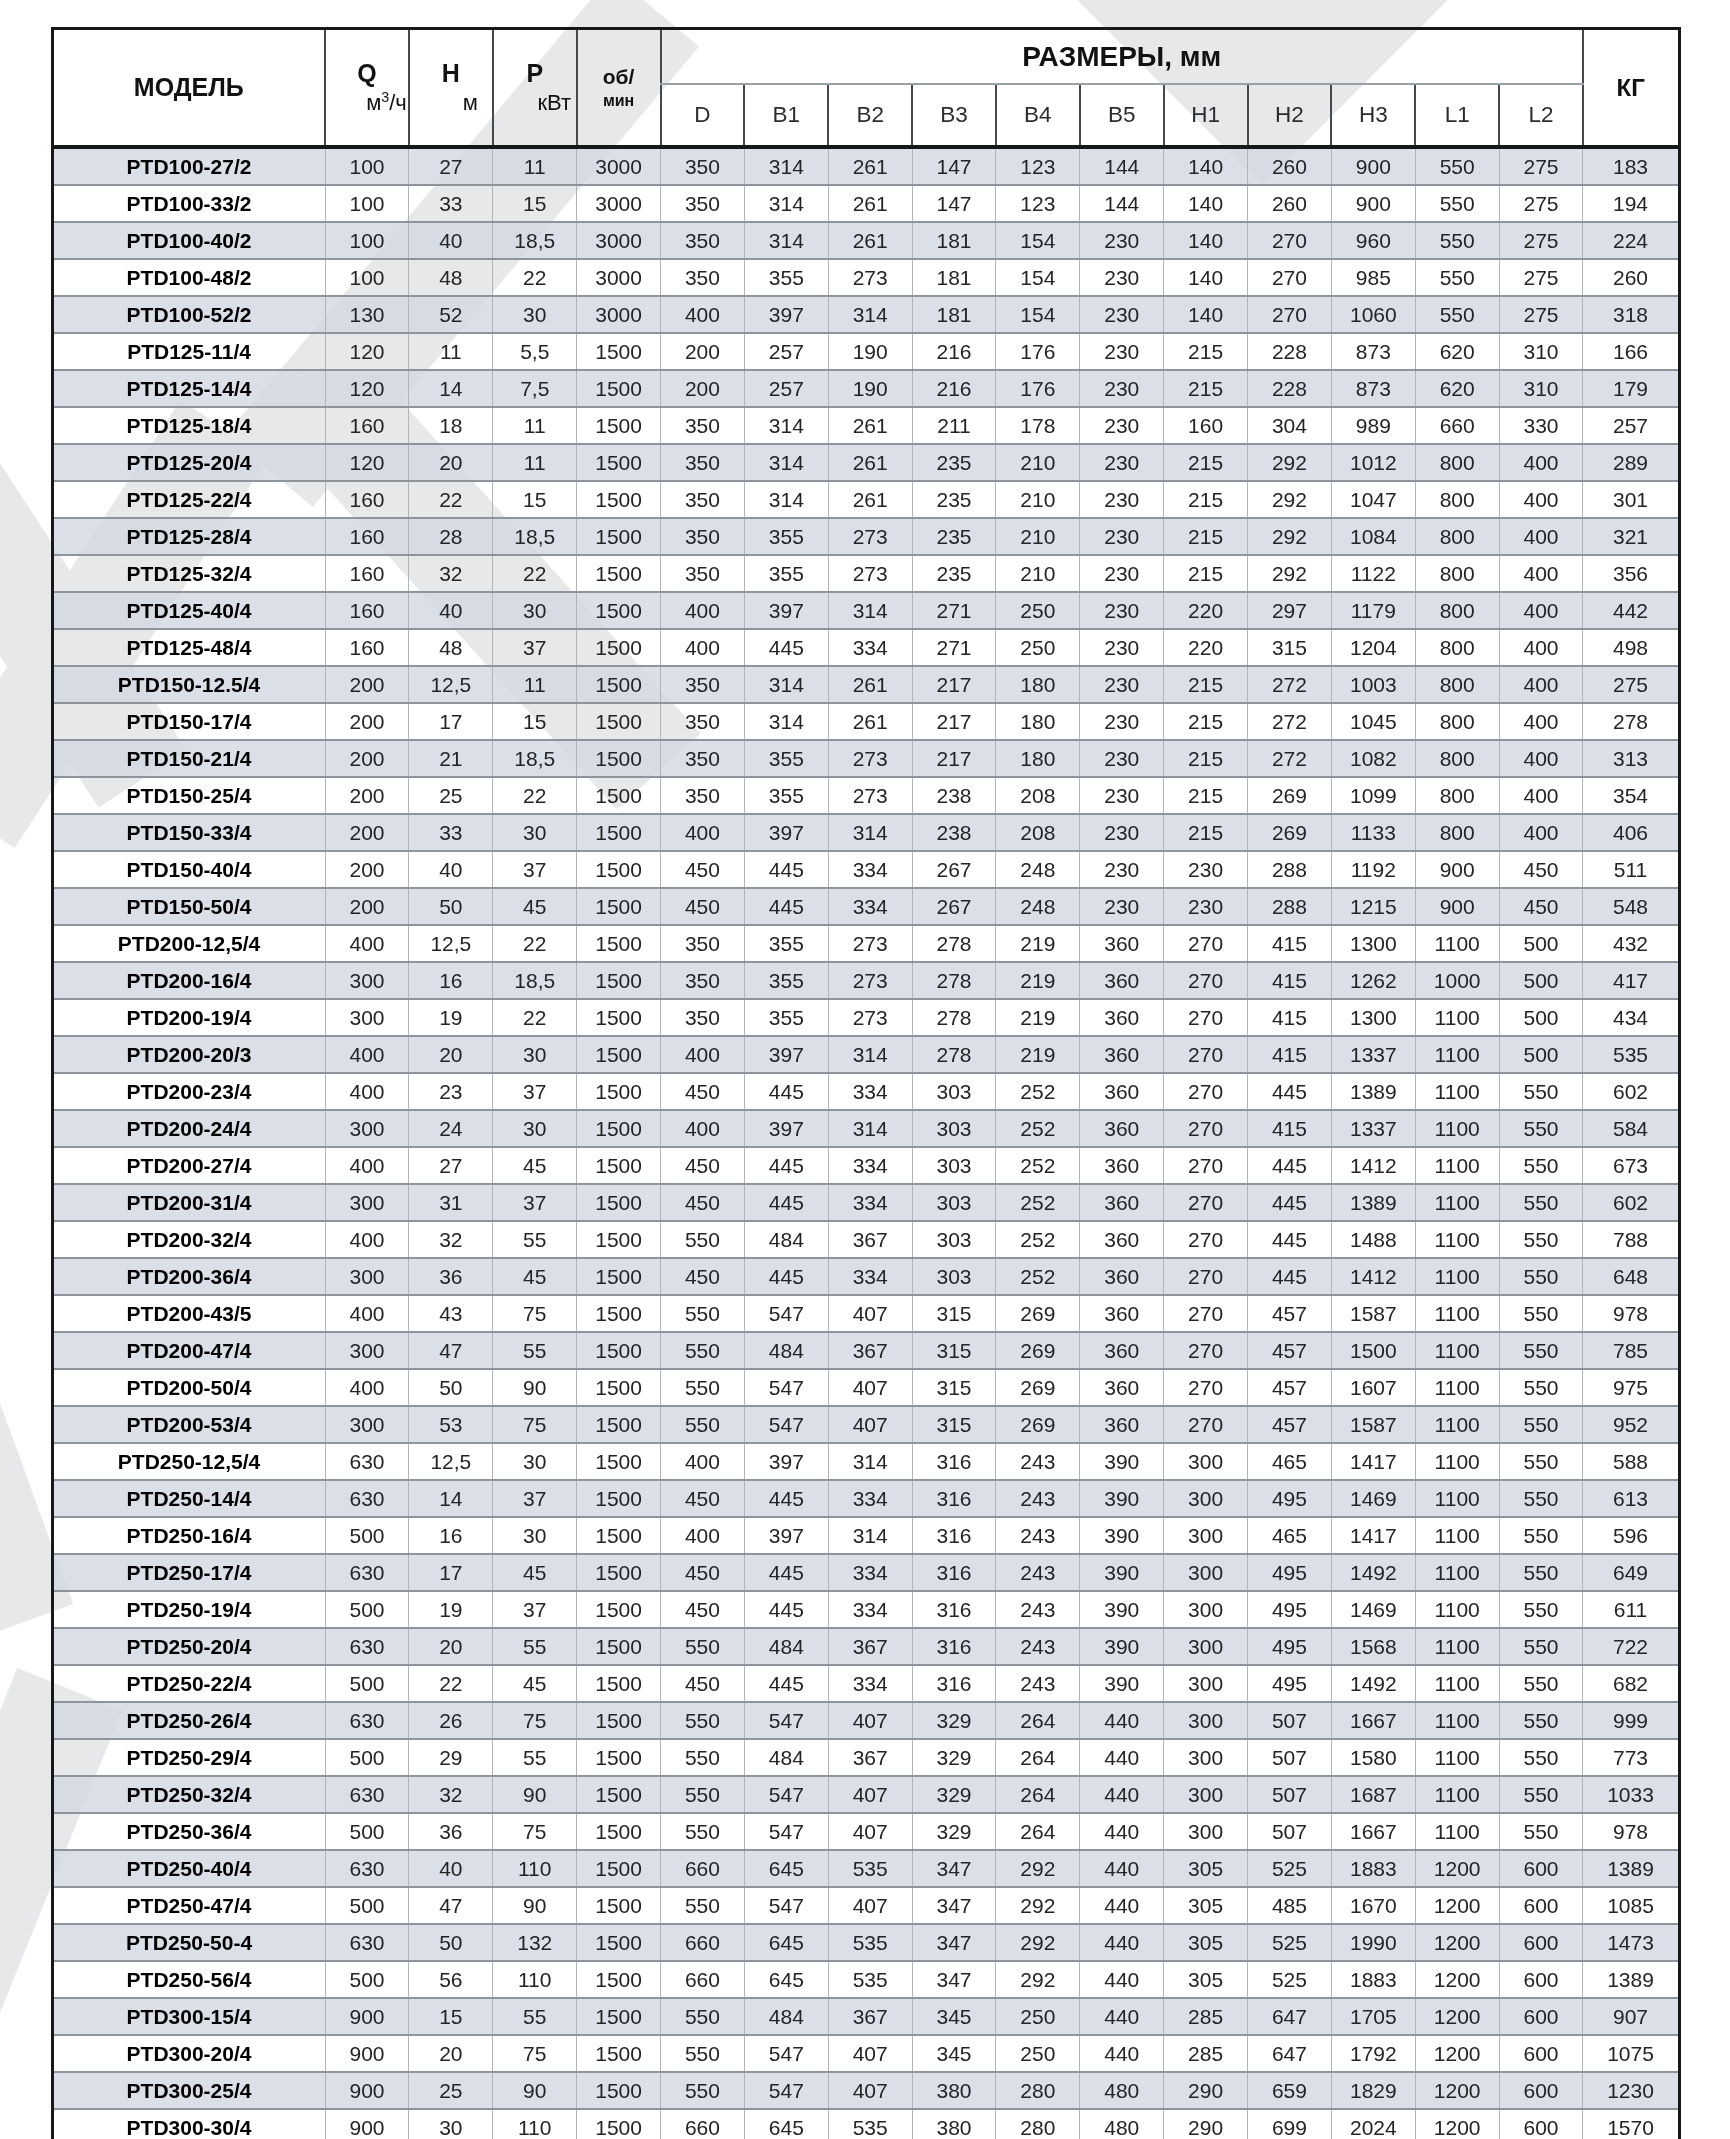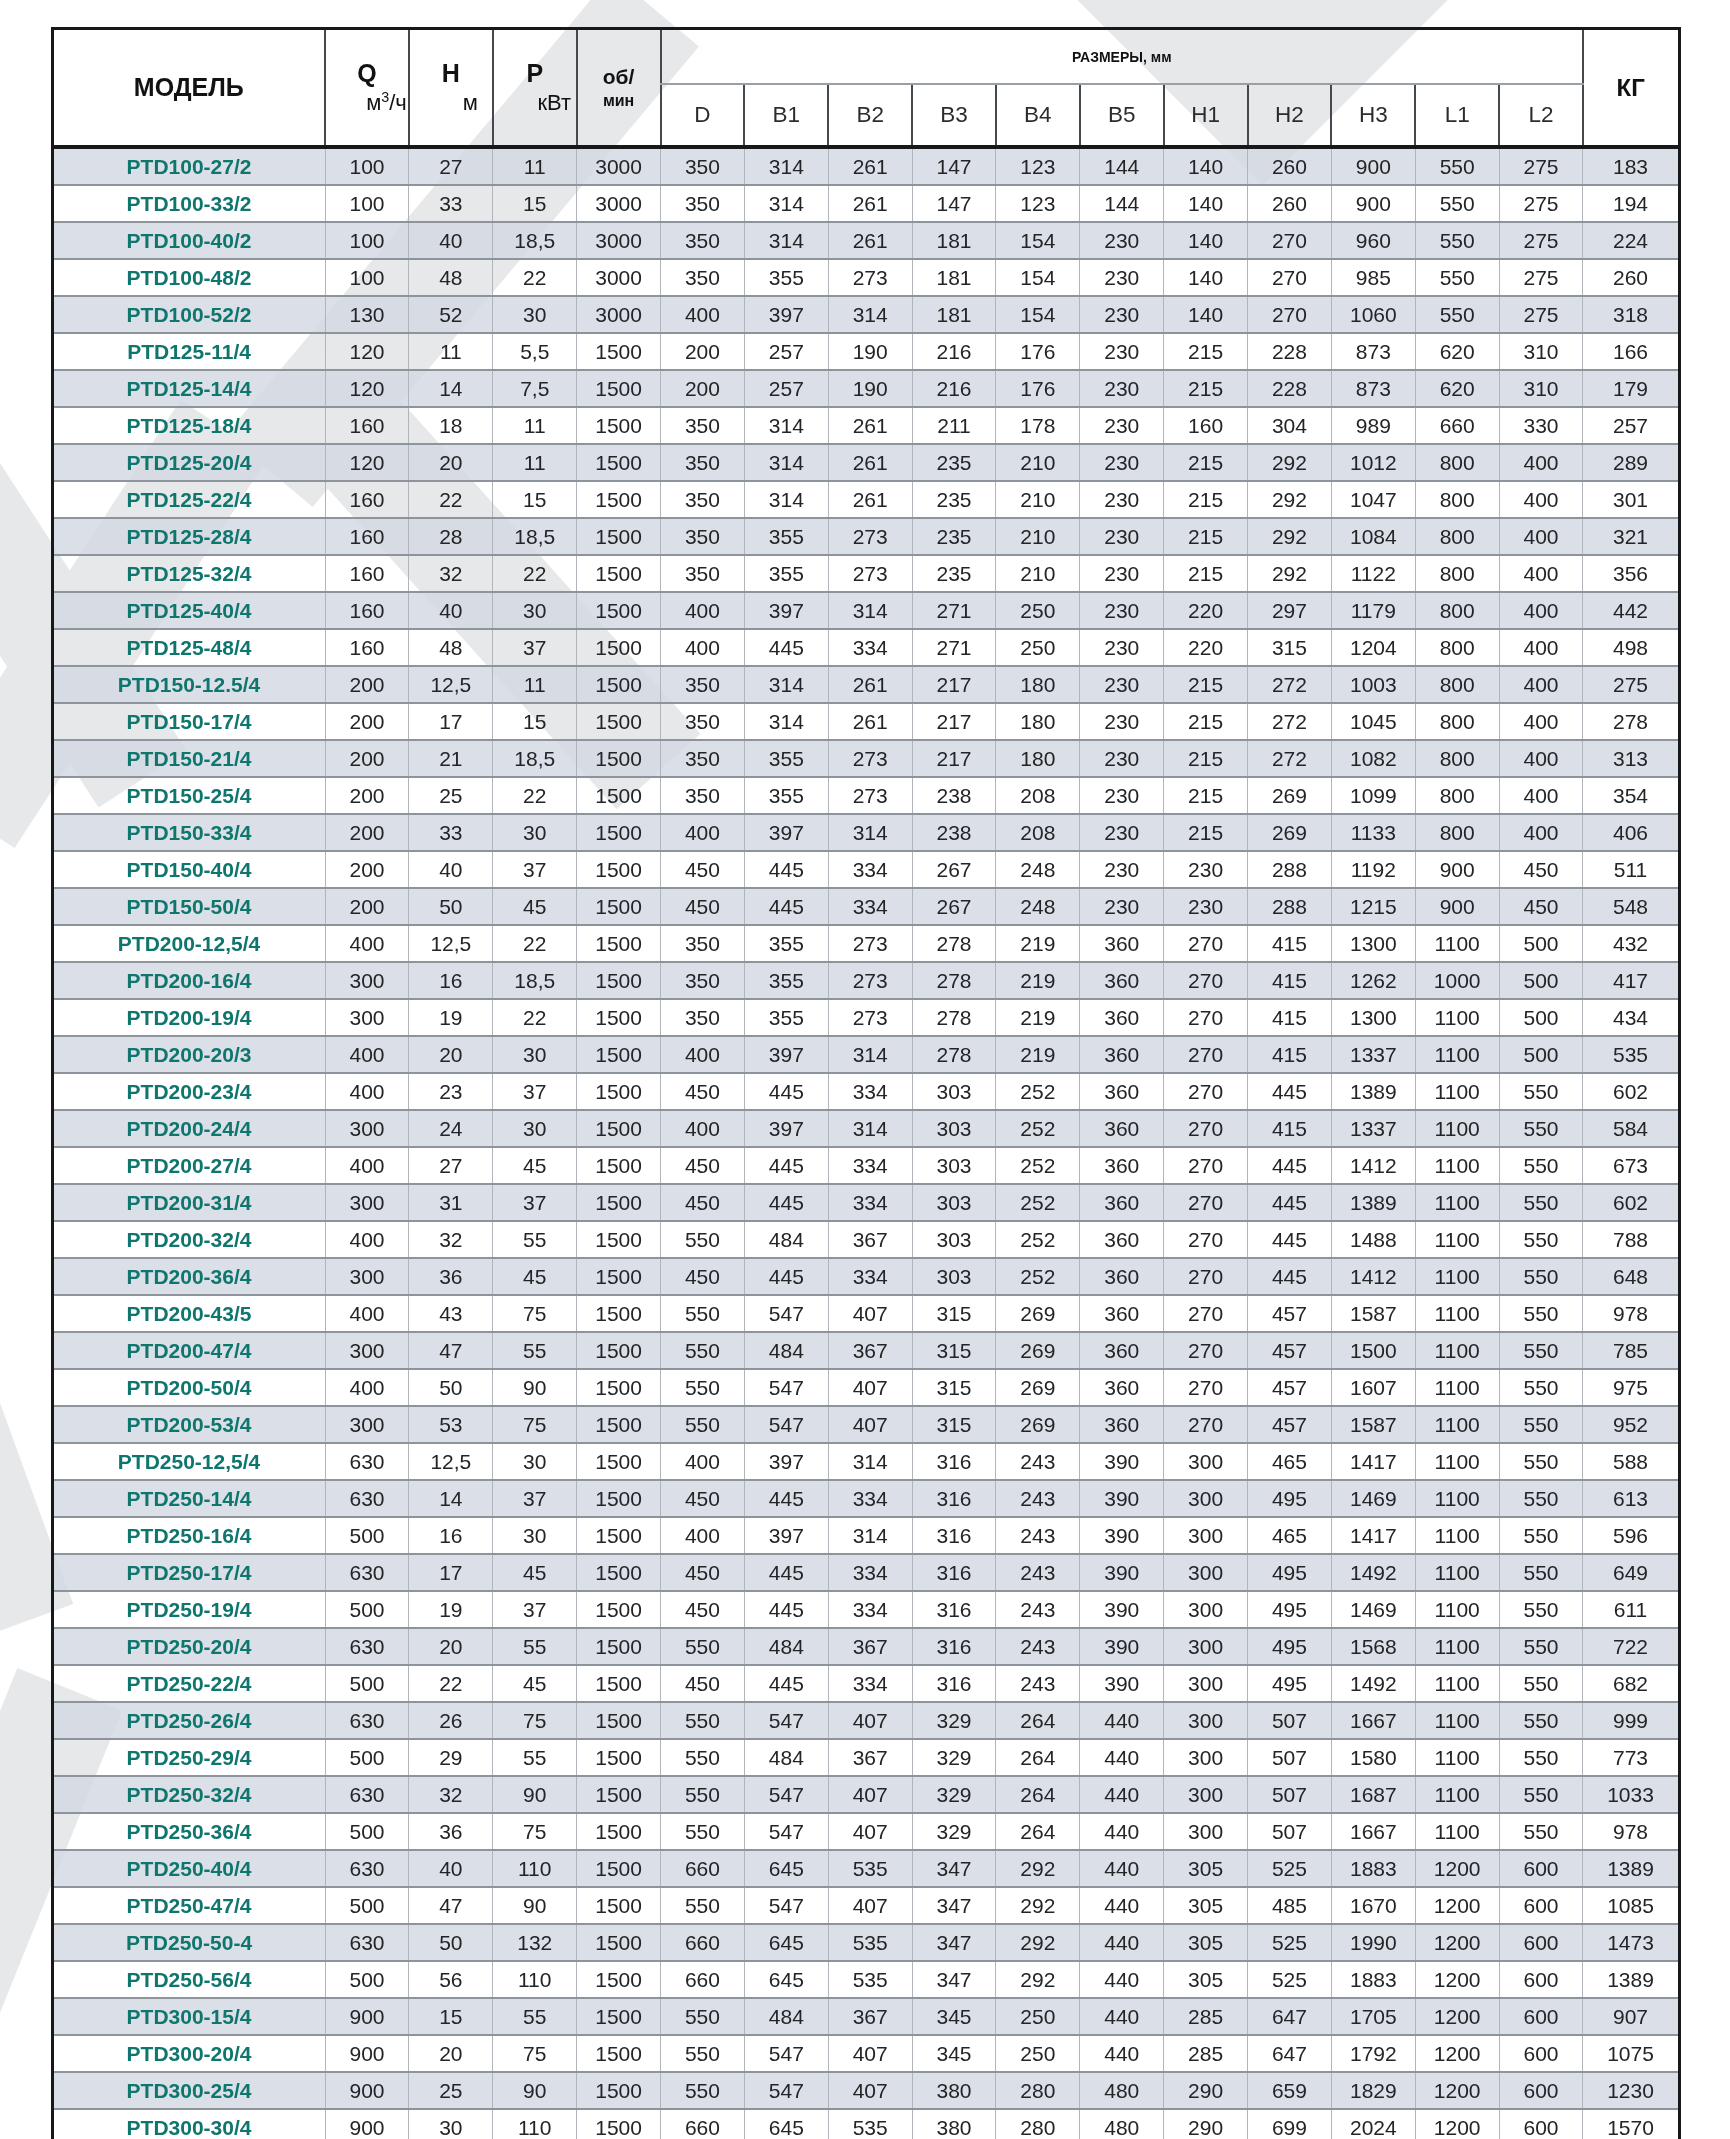--- a/index.html
+++ b/index.html
@@ -46,21 +46,21 @@
     text-align: center;
     vertical-align: middle;
     font-weight: 700;
     padding: 0;
   }
   thead { border-top: 3.8px solid #17181a; border-bottom: 4.5px solid #17181a; }
   .spec-table { border-left: 3px solid #17181a; border-right: 3px solid #17181a; border-bottom: 2.3px solid #9aa0a7; }
 
   th.h-main { border-left: 2.3px solid #45494e; height: 113px; }
   th.h-model { border-left: none; font-size: 25px; }
-  th.h-sizes { border-left: 2.3px solid #45494e; border-bottom: 2.3px solid #9aa0a7; height: 53px; font-size: 14px; border-radius: 24px; }
+  th.h-sizes { border-left: 2.3px solid #45494e; border-bottom: 2.3px solid #9aa0a7; height: 53px; font-size: 28px; border-radius: 24px; }
   th.h-sub  { border-left: 2.3px solid #45494e; height: 60px; font-weight: 400; font-size: 22.5px; color: #2a2d30; }
   th.h-sub:first-of-type { border-left: 2.3px solid #45494e; }
   .h-top { display: block; font-size: 25px; font-weight: 700; line-height: 1.25; }
   .h-unit { display: block; font-size: 22px; font-weight: 400; line-height: 1.25; margin-left: 39px; }
   .h-unit-bold { display: block; font-size: 16px; font-weight: 700; line-height: 1.25; }
   .h-unit sup { font-size: 14.3px; }
   th.h-kg { font-size: 24px; margin-left: 14px; }
 
   
   tbody td {
@@ -73,21 +73,21 @@
     padding: 0;
     white-space: nowrap;
   }
   tbody td:first-child { border-left: none; }
   tbody tr { border-top: 2.3px solid #8d949c; }
   tbody tr:first-child { border-top: none; }
   tbody tr:nth-child(odd)  td { background: rgba(211, 217, 227, 0.82); }
   tbody tr:nth-child(even) td { background: transparent; }
   tbody td.model {
     font-weight: 700;
-    color: #0f766e;
+    color: #000000;
     font-size: 21px;
   }
 </style>
 </head>
 <body>
 
 <div class="wm wm1"></div>
 <div class="wm wm2"></div>
 <div class="wm wm3"></div>
 <div class="wm wm4"></div>

